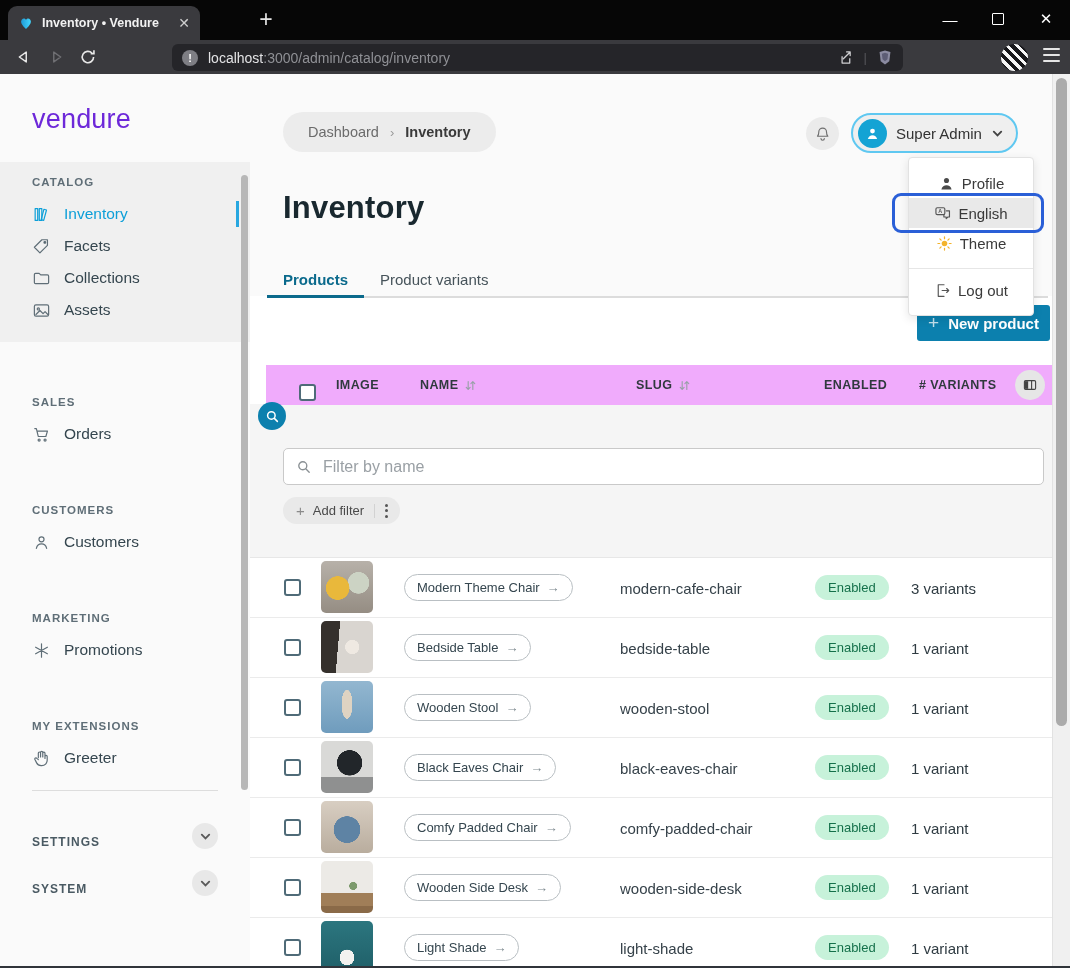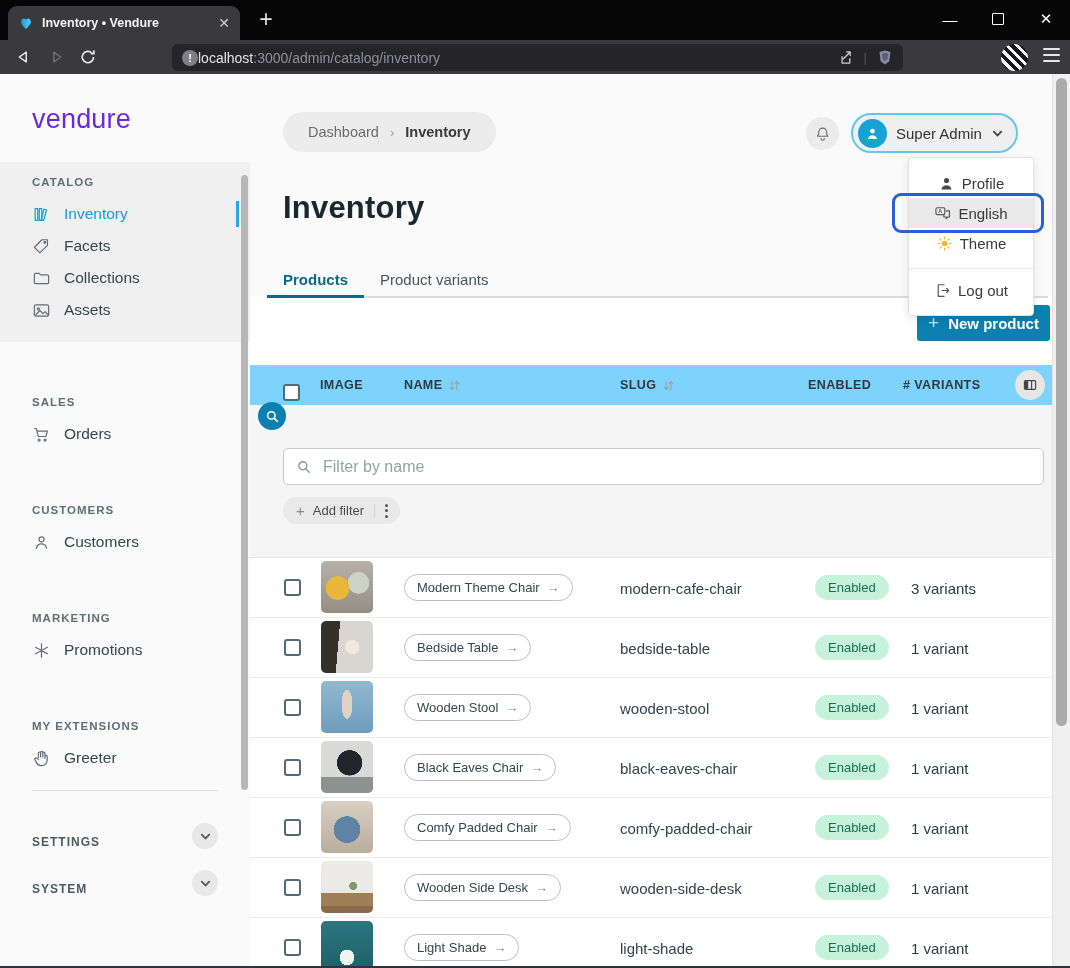--- a/index.html
+++ b/index.html
@@ -2,35 +2,35 @@
 <html><head>
 <meta charset="utf-8">
 <style>
   html,body{margin:0;padding:0;}
   body{width:1070px;height:968px;position:relative;overflow:hidden;background:#fff;
        font-family:"Liberation Sans",sans-serif;-webkit-font-smoothing:antialiased;}
   svg{display:block;}
   
   .chrome{position:absolute;top:0;left:0;right:0;height:74px;z-index:50;}
   .tabstrip{height:40px;background:#060606;position:relative;}
-  .btab{position:absolute;left:8px;bottom:0;width:232px;height:34px;background:#3a3a3e;
+  .btab{position:absolute;left:8px;bottom:0;width:192px;height:34px;background:#3a3a3e;
         border-radius:9px 9px 0 0;display:flex;align-items:center;padding:0 10px;gap:8px;box-sizing:border-box;}
   .btab-title{color:#f2f2f2;font-size:12.5px;font-weight:bold;flex:1;white-space:nowrap;overflow:hidden;}
   .btab-close{color:#cfcfcf;font-size:14px;line-height:1;}
   .newtab-btn{position:absolute;left:252px;top:6px;color:#e6e6e6;font-size:23px;font-weight:300;width:28px;text-align:center;}
   .win-controls{position:absolute;right:0;top:0;height:38px;display:flex;}
   .win-btn{width:48px;display:flex;align-items:center;justify-content:center;color:#fff;font-size:15px;}
   .win-max i{display:block;width:10px;height:10px;border:1.3px solid #fff;border-radius:1px;}
   .toolbar{height:34px;background:#3a3a3e;position:relative;}
   .tb-ico{position:absolute;top:5px;width:24px;height:24px;display:flex;align-items:center;justify-content:center;}
   .urlbar{position:absolute;left:172px;top:4px;width:731px;height:27px;background:#252529;border-radius:6px;
           display:flex;align-items:center;box-sizing:border-box;padding:0 10px;}
   .info-badge{width:16px;height:16px;border-radius:50%;background:#7e7e84;color:#fff;font-size:11px;font-weight:bold;
               display:flex;align-items:center;justify-content:center;flex:0 0 auto;}
-  .url-text{font-size:14px;color:#8f9095;flex:1;white-space:nowrap;overflow:hidden;}
+  .url-text{margin-left:10px;font-size:14px;color:#8f9095;flex:1;white-space:nowrap;overflow:hidden;}
   .url-text b{color:#e3e3e5;font-weight:normal;}
   .url-right{display:flex;align-items:center;gap:10px;}
   .url-sep{color:#55555a;font-size:13px;}
   .profile-avatar{position:absolute;right:42px;top:4px;width:27px;height:27px;border-radius:50%;overflow:hidden;
       background:repeating-linear-gradient(45deg,#f5f5f5 0 3px,#17171a 3px 7px);}
   .menu-btn{position:absolute;right:10px;top:8px;display:flex;flex-direction:column;gap:3.5px;}
   .menu-btn i{display:block;width:17px;height:2.3px;background:#e6e6e6;border-radius:1px;}
   
   .app{position:absolute;top:74px;left:0;right:0;bottom:2px;background:#fafafa;}
   .win-bottom{position:absolute;left:0;right:0;bottom:0;height:2px;background:#30343a;z-index:60;}
@@ -80,21 +80,21 @@
   .page-title{position:absolute;top:116px;left:33px;font-size:31px;font-weight:700;color:#19282f;letter-spacing:.2px;}
   .tabs{position:absolute;top:190px;left:33px;right:4px;height:32px;border-bottom:2px solid #dcdcdc;display:flex;z-index:5;}
   .tab-item{font-size:15px;color:#46535a;padding:7px 16px 0;position:relative;cursor:pointer;white-space:nowrap;}
   .tab-item:first-child{margin-left:-16px;}
   .tab-item.active{color:#0b6a8c;font-weight:700;}
   .tab-item.active::after{content:"";position:absolute;left:0;right:0;bottom:-2px;height:3px;background:#0b6a8c;}
   .new-product-btn{position:absolute;top:231px;left:667px;width:133px;height:36px;background:#0c80ae;color:#fff;border-radius:3px;
                    display:flex;align-items:center;justify-content:center;gap:9px;font-size:15px;font-weight:600;z-index:2;cursor:pointer;}
   .new-product-btn .plus{color:rgba(255,255,255,.75);font-size:19px;font-weight:400;}
   
-  .thead{position:absolute;top:291px;left:0;right:0;height:40px;background:#7dd3fc;z-index:1;}
+  .thead{position:absolute;top:291px;left:16px;right:0;height:40px;background:#f0abfc;z-index:1;}
   .th{position:absolute;top:0;height:40px;display:flex;align-items:center;gap:6px;font-size:12.5px;font-weight:700;color:#30393e;letter-spacing:.4px;}
   .cb{width:17px;height:17px;border:2px solid #4f6b78;border-radius:3px;background:#fff;box-sizing:border-box;display:inline-block;}
   .colpick-btn{position:absolute;right:7px;top:5px;width:30px;height:30px;border-radius:50%;background:#e6e6e6;
                display:flex;align-items:center;justify-content:center;}
   .search-fab{position:absolute;top:328px;left:8px;width:28px;height:28px;border-radius:50%;background:#0c80ae;z-index:3;
               display:flex;align-items:center;justify-content:center;}
   .search-fab svg{width:15px;height:15px;stroke:#fff;fill:none;stroke-width:2;stroke-linecap:round;}
   .filter-band{position:absolute;top:330px;left:0;right:0;height:153px;background:#f5f5f5;}
   .filter-input{position:absolute;top:44px;left:33px;right:8px;height:37px;background:#fff;border:1px solid #c9c9c9;border-radius:5px;
                 display:flex;align-items:center;padding:0 12px;gap:9px;box-sizing:border-box;}

